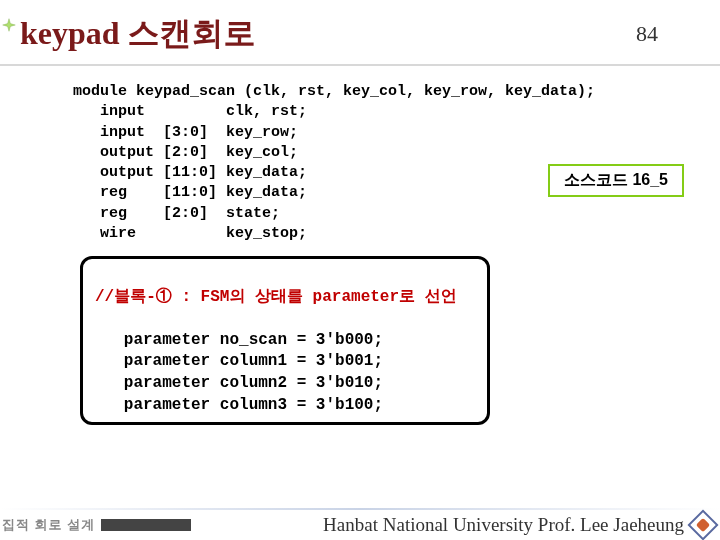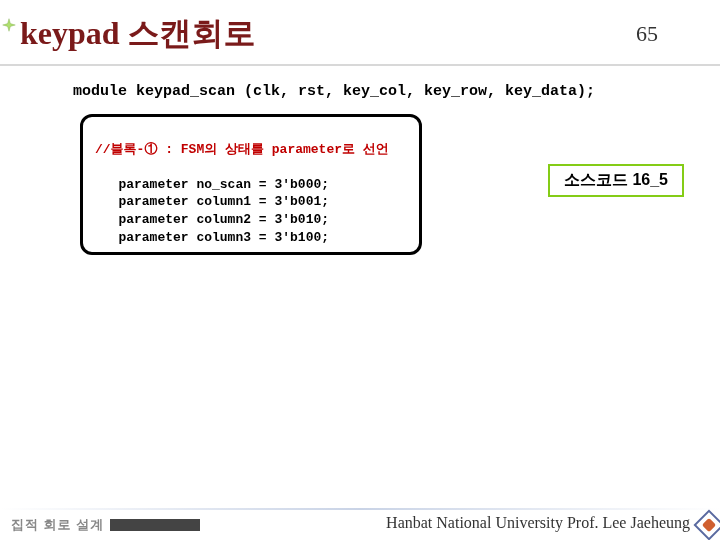--- a/index.html
+++ b/index.html
@@ -62,31 +62,31 @@
     color: #000;
     background: #fff;
   }
   .block-box {
     border: 3px solid #000;
     border-radius: 12px;
     padding: 6px 30px 6px 12px;
     margin: 12px 0 10px 30px;
     display: inline-block;
     font-family: "Courier New", monospace;
-    font-size: 13px;
+    font-size: 16px;
     font-weight: bold;
     white-space: pre;
     line-height: 1.35;
     background: #fff;
   }
   .block-comment { color: #c00000; }
   .footer {
     position: absolute;
     bottom: 0;
-    left: 9px;
+    left: 0;
     right: 0;
     height: 30px;
     display: flex;
     align-items: center;
   }
   .footer-left {
     font-size: 13px;
     font-weight: bold;
     color: #888;
     padding-left: 2px;
@@ -94,22 +94,23 @@
   }
   .footer-bar {
     width: 90px;
     height: 12px;
     background: #444;
     margin-left: 6px;
   }
   .footer-right {
     margin-left: auto;
     font-family: "Times New Roman", serif;
-    font-size: 16px;
+    font-size: 19px;
     color: #333;
+    padding-right: 6px;
     display: flex;
     align-items: flex-start;
   }
   .footer-logo {
     width: 22px;
     height: 22px;
     border: 2px solid #5a6aa0;
     transform: rotate(45deg);
     margin-left: 8px;
     display: flex;
@@ -132,27 +133,34 @@
   }
 </style>
 </head>
 <body>
 
 <div class="header">
   <svg class="bullet" viewBox="0 0 20 20">
     <polygon points="10,1 12,8 19,10 12,12 10,19 8,12 1,10 8,8" fill="#b0e070" stroke="#70a040" stroke-width="0.5"></polygon>
   </svg>
   <div class="title">keypad 스캔회로</div>
-  <div class="page-num">65</div>
+  <div class="page-num">84</div>
 </div>
 
 <div class="content">
   <div class="source-label">소스코드 16_5</div>
 
   <div class="code-block">module keypad_scan (clk, rst, key_col, key_row, key_data);</div>
+  <div class="code-block" id="decls">   input         clk, rst;
+   input  [3:0]  key_row;
+   output [2:0]  key_col;
+   output [11:0] key_data;
+   reg    [11:0] key_data;
+   reg    [2:0]  state;
+   wire          key_stop;</div>
 
   <div class="block-box">
 <span class="block-comment">//블록-① : FSM의 상태를 parameter로 선언</span>
 <span id="block-lines">
    parameter no_scan = 3'b000;
    parameter column1 = 3'b001;
    parameter column2 = 3'b010;
    parameter column3 = 3'b100;</span></div>
 
 </div>

